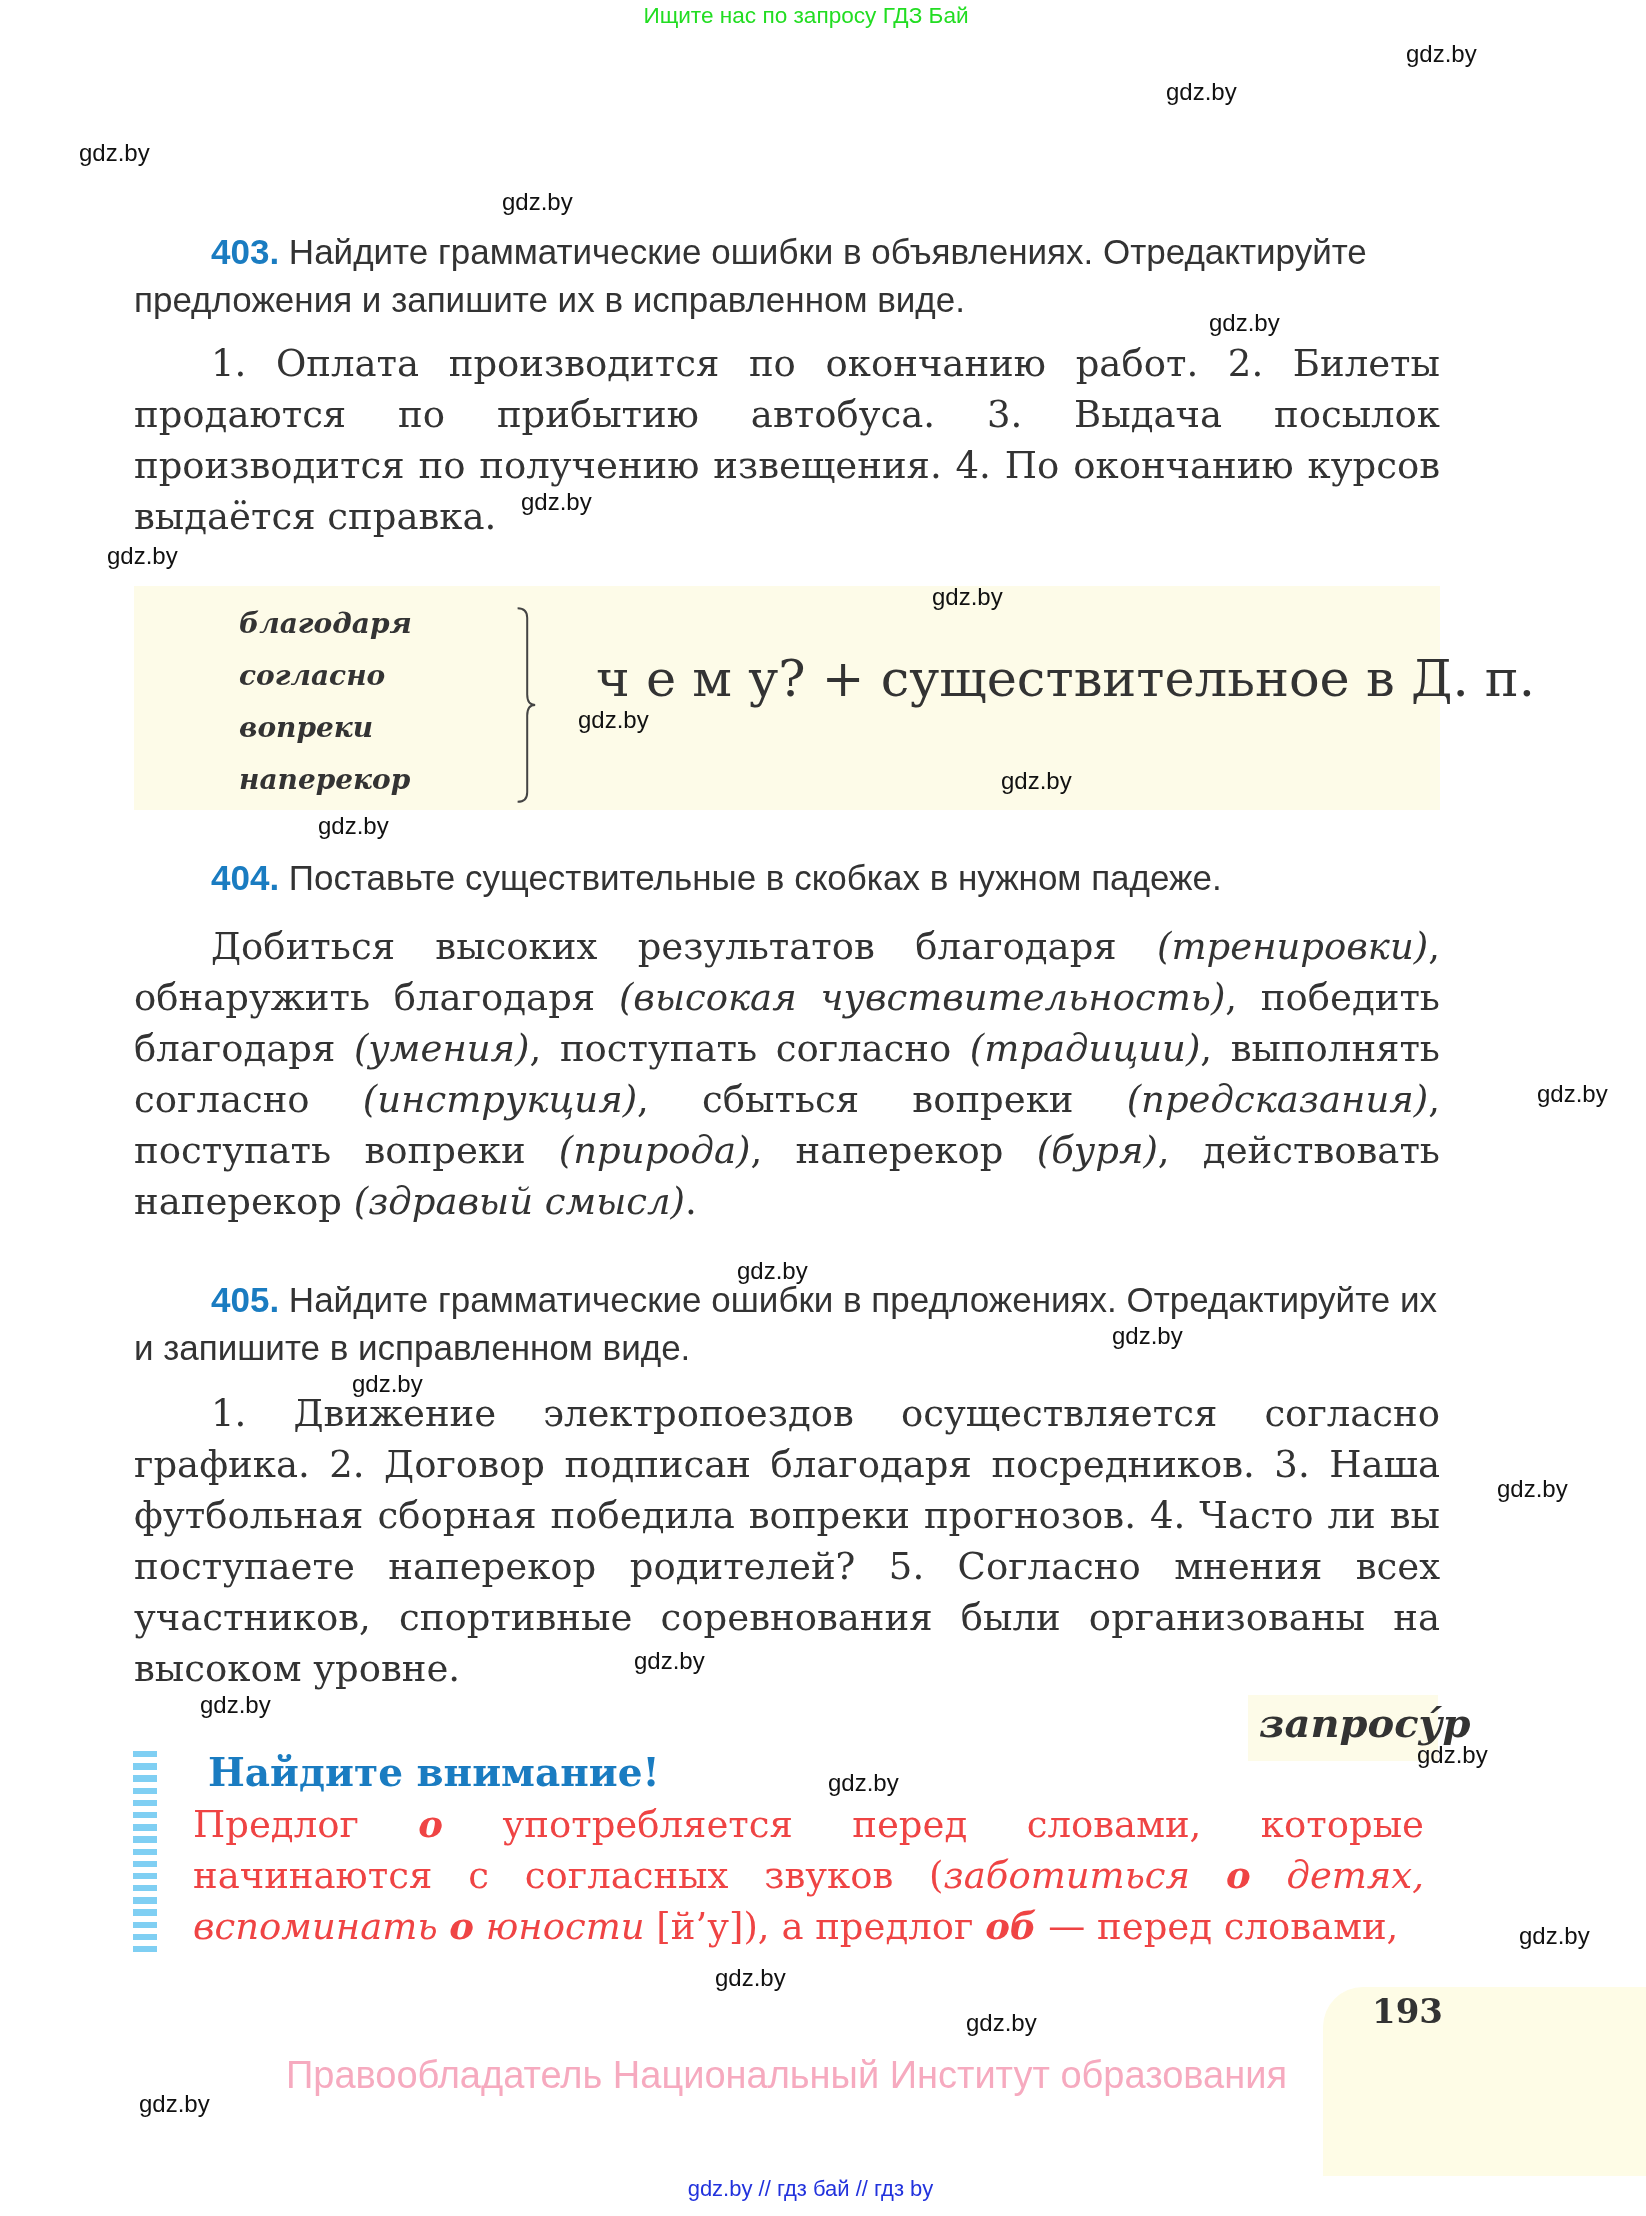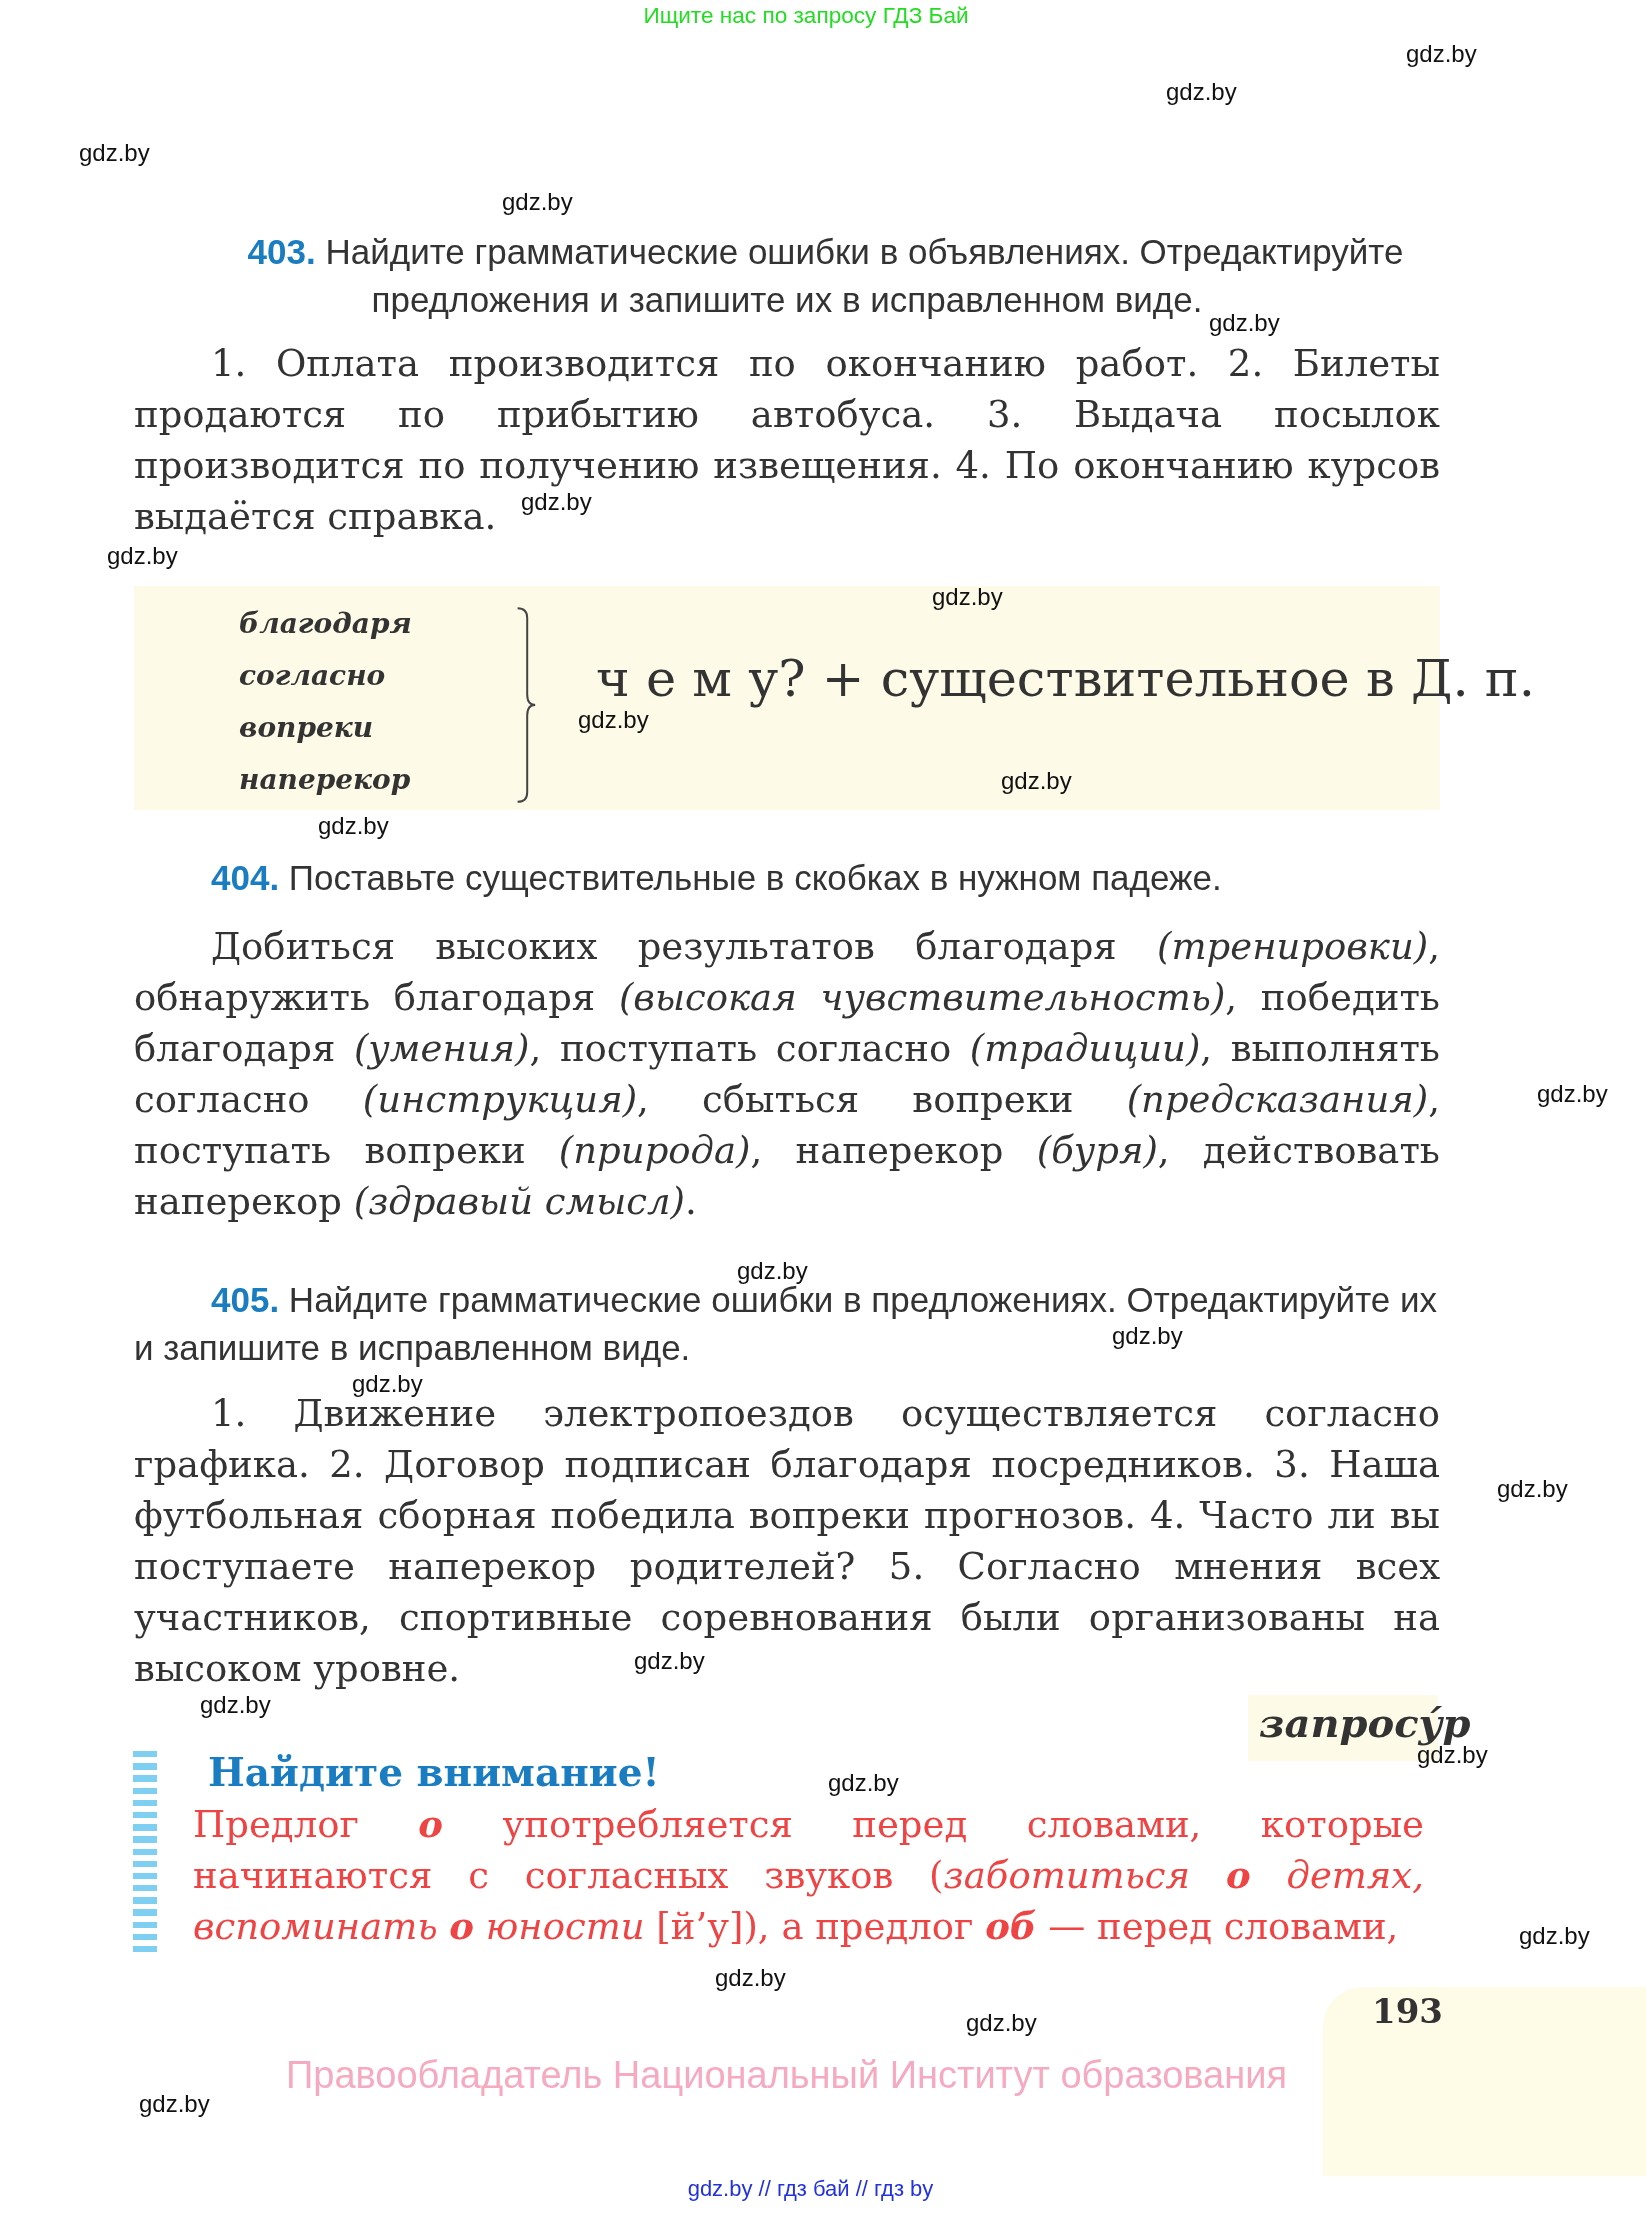--- a/index.html
+++ b/index.html
@@ -36,21 +36,21 @@
 <div class="abs sans top-banner">Ищите нас по запросу ГДЗ Бай</div>
 
 <div class="abs wm" style="left:1406px;top:40px;">gdz.by</div>
 <div class="abs wm" style="left:1166px;top:78px;">gdz.by</div>
 <div class="abs wm" style="left:79px;top:139px;">gdz.by</div>
 <div class="abs wm" style="left:502px;top:188px;">gdz.by</div>
 <div class="abs wm" style="left:1209px;top:309px;">gdz.by</div>
 <div class="abs wm" style="left:521px;top:488px;">gdz.by</div>
 <div class="abs wm" style="left:107px;top:542px;">gdz.by</div>
 
-<div class="abs sans task" style="top:228px;text-align:center;">
+<div class="abs sans task" style="top:228px;">
   <span class="indent"></span><span class="num">403.</span> <span>Найдите грамматические ошибки в объявлениях. Отредактируйте предложения и запишите их в исправленном виде.</span>
 </div>
 <div class="abs serif body-text" style="top:338px;">
   <span class="indent"></span><span>1. Оплата производится по окончанию работ. 2. Билеты продаются по прибытию автобуса. 3. Выдача посылок производится по получению извещения. 4. По окончанию курсов выдаётся справка.</span>
 </div>
 
 <div class="abs rule-box"></div>
 <div class="abs serif rule-words">
   <div>благодаря</div>
   <div>согласно</div>

